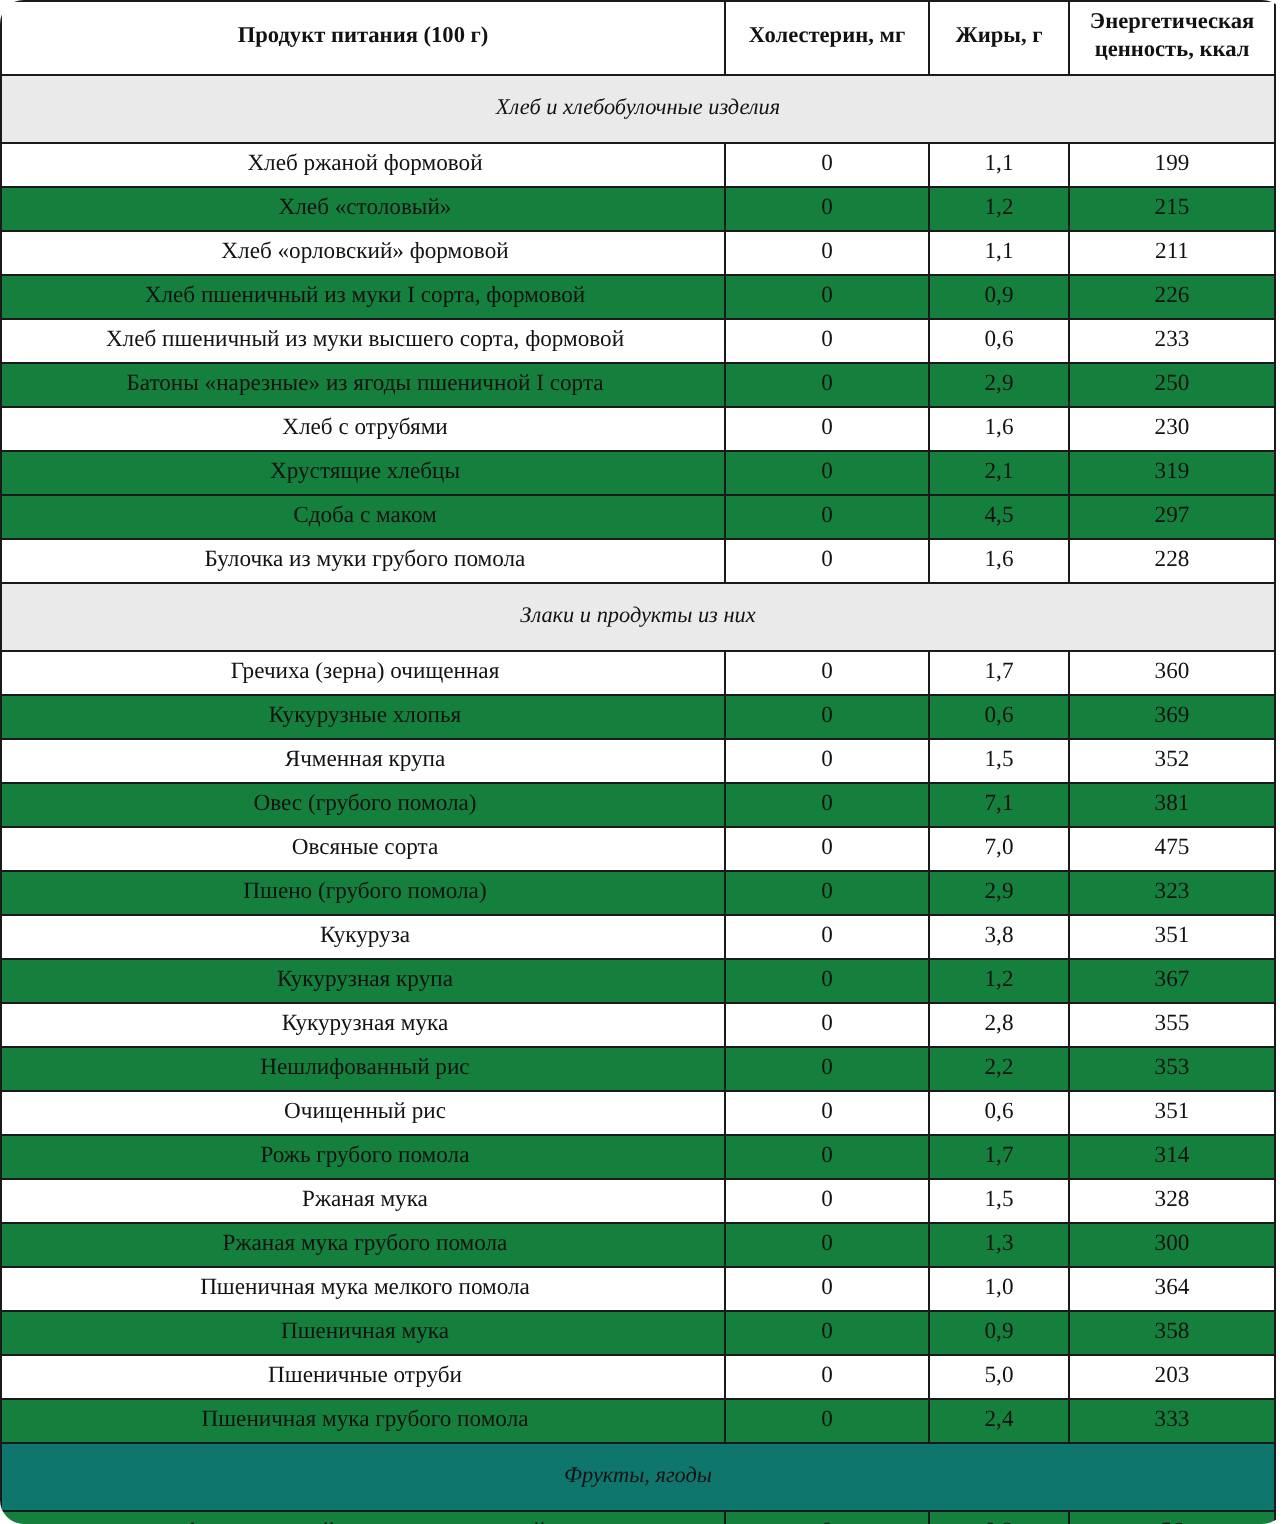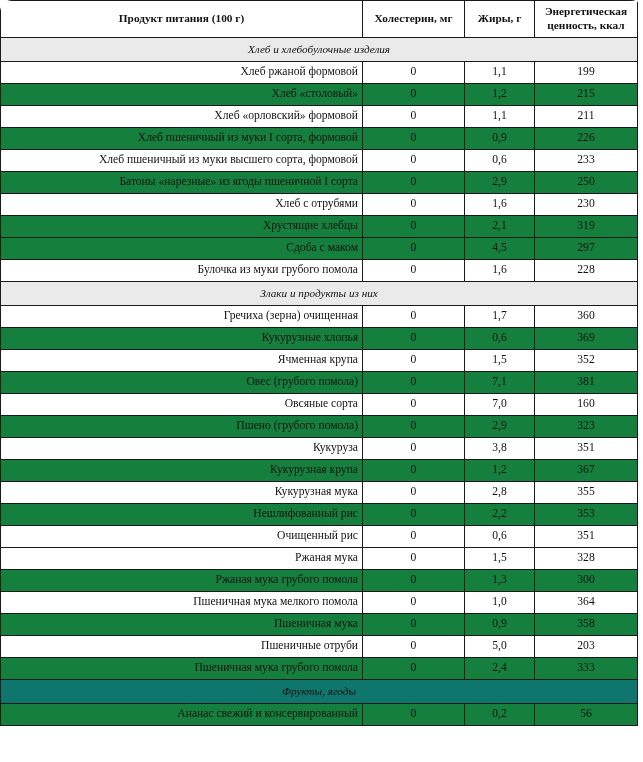--- a/index.html
+++ b/index.html
@@ -51,28 +51,28 @@
     font-size: 11.6px;
     line-height: 1.15;
     height: 22px;
     box-sizing: border-box;
     padding: 1px 4px;
     vertical-align: middle;
     background: #ffffff;
   }
   tbody tr.stripe td { background: #15803d; }
 
-  td.name { text-align: right; padding-left: 6px; }
+  td.name { text-align: center; padding-left: 6px; }
   td.num  { text-align: center; }
 
   tr.section-row td {
     text-align: center;
     font-style: italic;
     font-size: 11.2px;
-    height: 24px;
+    height: 34px;
     background: #eaeaea;
     padding: 1px 4px;
   }
   tr.section-row.section-plain td { background: #0f766e; }
 </style>
 </head>
 <body>
 
 <div class="table-wrap">
   <table class="nutrition">
@@ -181,21 +181,21 @@
         <tr class="stripe">
           <td class="name">Овес (грубого помола)</td>
           <td class="num">0</td>
           <td class="num">7,1</td>
           <td class="num">381</td>
         </tr>
         <tr>
           <td class="name">Овсяные сорта</td>
           <td class="num">0</td>
           <td class="num">7,0</td>
-          <td class="num">160</td>
+          <td class="num">475</td>
         </tr>
         <tr class="stripe">
           <td class="name">Пшено (грубого помола)</td>
           <td class="num">0</td>
           <td class="num">2,9</td>
           <td class="num">323</td>
         </tr>
         <tr>
           <td class="name">Кукуруза</td>
           <td class="num">0</td>
@@ -218,20 +218,26 @@
           <td class="name">Нешлифованный рис</td>
           <td class="num">0</td>
           <td class="num">2,2</td>
           <td class="num">353</td>
         </tr>
         <tr>
           <td class="name">Очищенный рис</td>
           <td class="num">0</td>
           <td class="num">0,6</td>
           <td class="num">351</td>
+        </tr>
+        <tr class="stripe">
+          <td class="name">Рожь грубого помола</td>
+          <td class="num">0</td>
+          <td class="num">1,7</td>
+          <td class="num">314</td>
         </tr>
         <tr>
           <td class="name">Ржаная мука</td>
           <td class="num">0</td>
           <td class="num">1,5</td>
           <td class="num">328</td>
         </tr>
         <tr class="stripe">
           <td class="name">Ржаная мука грубого помола</td>
           <td class="num">0</td>

